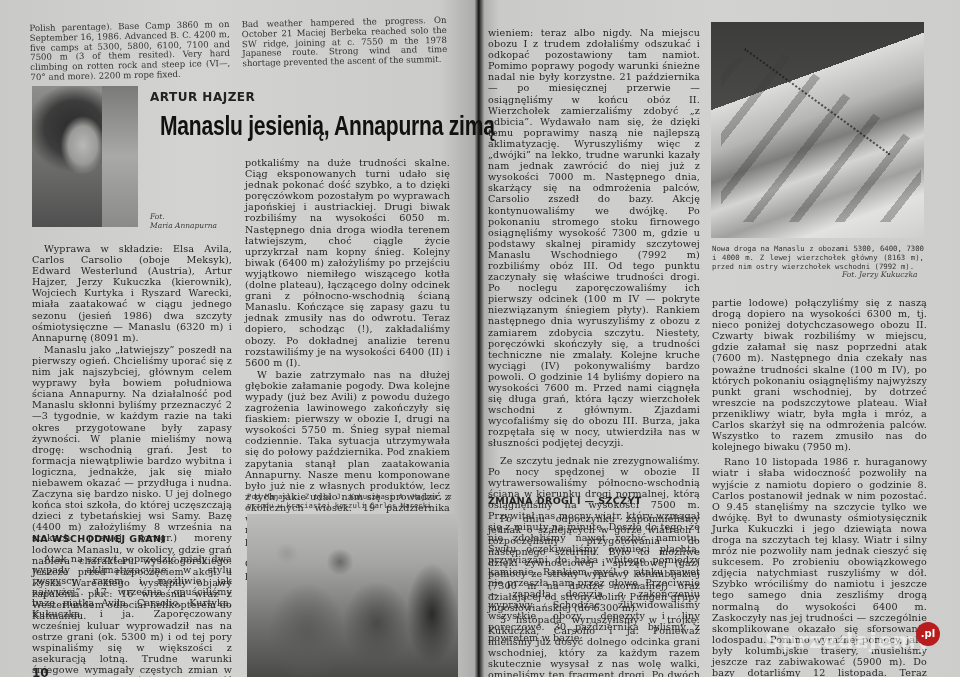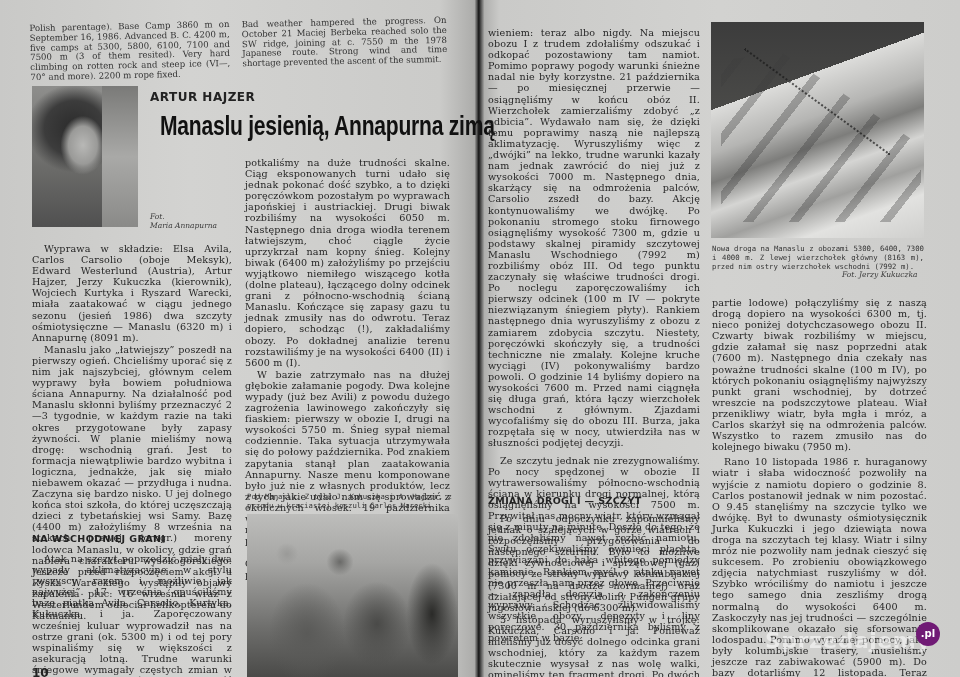--- a/index.html
+++ b/index.html
@@ -44,21 +44,21 @@
   .mountain-photo { left: 711px; top: 22px; width: 213px; height: 216px;
     background: linear-gradient(160deg, transparent 0%, transparent 30%, #dcdcda 30%, #b5b5b3 45%, #7d7d7b 55%, #d5d5d3 65%, #a0a09e 75%, #e2e2e0 85%, #cfcfcd 100%),
                 linear-gradient(180deg, #3c3c3c 0%, #4a4a48 40%, #6a6a68 60%, #d8d8d6 100%); }
   .mountain-photo::before { content: ""; position: absolute; left: 10px; top: 30px; width: 200px; height: 170px;
     background: repeating-linear-gradient(128deg, transparent 0 14px, rgba(60,60,60,0.35) 14px 22px, transparent 22px 36px); clip-path: polygon(0 5%, 30% 0, 100% 55%, 100% 100%, 0 100%); }
   .route-line { position: absolute; left: 745px; top: 48px; width: 180px; height: 2px; border-top: 2px dotted #1a1a1a; transform: rotate(36deg); transform-origin: left top; opacity: 0.7; }
 
   .page-number { position: absolute; left: 32px; top: 666px; font-family: "DejaVu Sans", sans-serif; font-weight: bold; font-size: 12px; color: #222; }
 
   .watermark { position: absolute; left: 765px; top: 628px; font-family: "DejaVu Sans", sans-serif; font-size: 22px; font-weight: bold; color: rgba(255,255,255,0.55); letter-spacing: 0.5px; }
-  .watermark-badge { position: absolute; left: 916px; top: 622px; width: 24px; height: 24px; border-radius: 50%; background: #701a75; color: #fff; font-family: "DejaVu Sans", sans-serif; font-weight: bold; font-size: 10px; line-height: 24px; text-align: center; }
+  .watermark-badge { position: absolute; left: 916px; top: 622px; width: 24px; height: 24px; border-radius: 50%; background: #b91c1c; color: #fff; font-family: "DejaVu Sans", sans-serif; font-weight: bold; font-size: 10px; line-height: 24px; text-align: center; }
 </style>
 </head>
 <body>
 
 <div class="page page-left"></div>
 <div class="page page-right"></div>
 <div class="gutter"></div>
 
 <div class="eng-summary" style="left:30px; top:22px; width:200px;">Polish parentage). Base Camp 3860 m on September 16, 1986. Advanced B. C. 4200 m, five camps at 5300, 5800, 6100, 7100 and 7500 m (3 of them resited). Very hard climbing on rotten rock and steep ice (VI—, 70° and more). 2200 m rope fixed.</div>
 <div class="eng-summary" style="left:242px; top:18px; width:205px;">Bad weather hampered the progress. On October 21 Maciej Berbeka reached solo the SW ridge, joining at c. 7550 m the 1978 Japanese route. Strong wind and time shortage prevented the ascent of the summit.</div>

